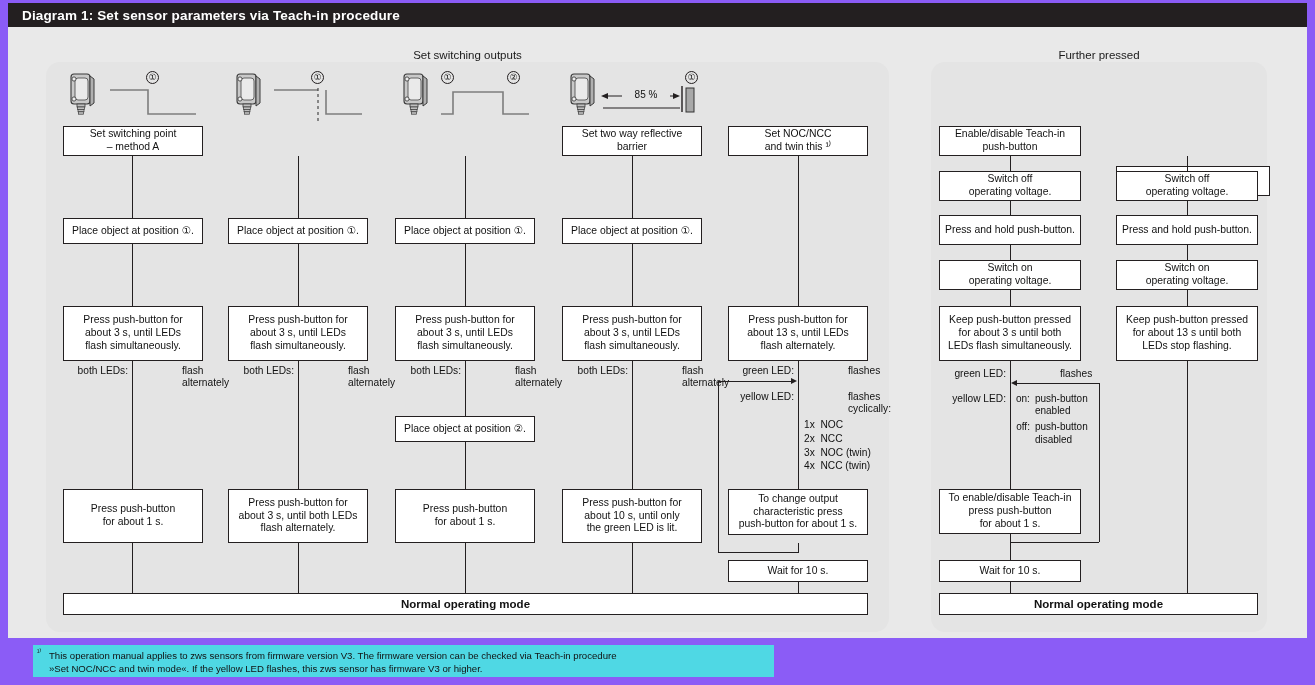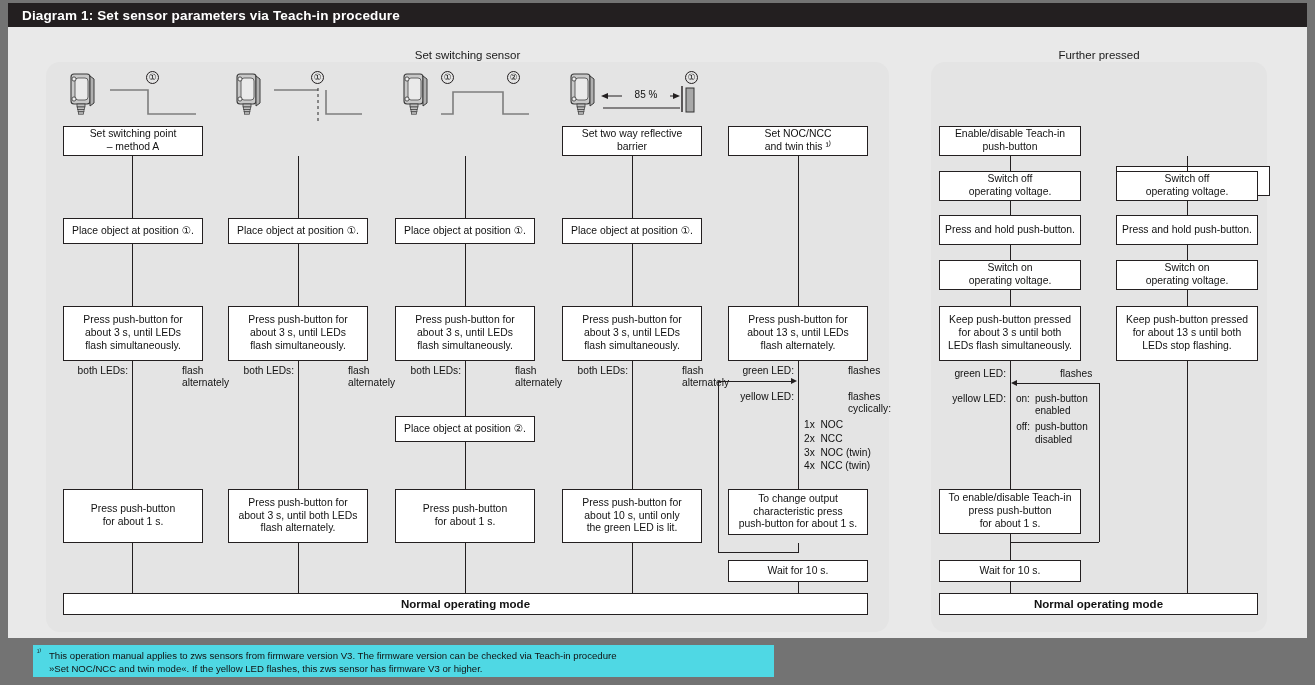--- a/index.html
+++ b/index.html
@@ -2,21 +2,21 @@
 <html><head>
 <meta charset="utf-8">
 <style>
   * { box-sizing: border-box; margin: 0; padding: 0; }
   html, body {
     width: 1315px; height: 685px;
     background: #ffffff;
     font-family: "Liberation Sans", sans-serif;
     overflow: hidden;
   }
-  #root { position: relative; width: 1315px; height: 685px; background: #737373; }
+  #root { position: relative; width: 1315px; height: 685px; background: #8b5cf6; }
 
   
   .titlebar {
     position: absolute; left: 8px; top: 3px; width: 1299px; height: 24px;
     background: #231f20;
     display: flex; align-items: center;
   }
   .titlebar .t {
     color: #ffffff; font-size: 13.5px; font-weight: bold;
     letter-spacing: .15px; padding-left: 14px; white-space: nowrap;
@@ -112,21 +112,21 @@
 
 <div id="root">
 
   <div class="titlebar">
     <span class="t">Diagram 1:  Set sensor parameters via Teach-in procedure</span>
   </div>
 
   <div class="page"></div>
 
   <div class="panel" style="left:46px; top:62px; width:843px; height:570px;"></div>
-  <div class="panel-label" style="left:46px; top:49px; width:843px;">Set switching sensor</div>
+  <div class="panel-label" style="left:46px; top:49px; width:843px;">Set switching outputs</div>
 
   <div class="panel" style="left:931px; top:62px; width:336px; height:570px;"></div>
   <div class="panel-label" style="left:931px; top:49px; width:336px;">Further pressed</div>
 
   <svg class="sensor" style="left:66px; top:72px;" viewBox="0 0 34 48">
     <rect x="5" y="2" width="19" height="30" rx="3" fill="#c9c9c9" stroke="#3a3a3a" stroke-width="1.1"></rect>
     <path d="M24 4 L28 7 L28 31 L24 34 Z" fill="#b0b0b0" stroke="#3a3a3a" stroke-width="1"></path>
     <rect x="9" y="6" width="13" height="22" rx="3" fill="#eaeaea" stroke="#555" stroke-width="0.9"></rect>
     <circle cx="8" cy="7" r="2.1" fill="#eee" stroke="#444" stroke-width="0.9"></circle>
     <circle cx="8" cy="27" r="2.1" fill="#eee" stroke="#444" stroke-width="0.9"></circle>

